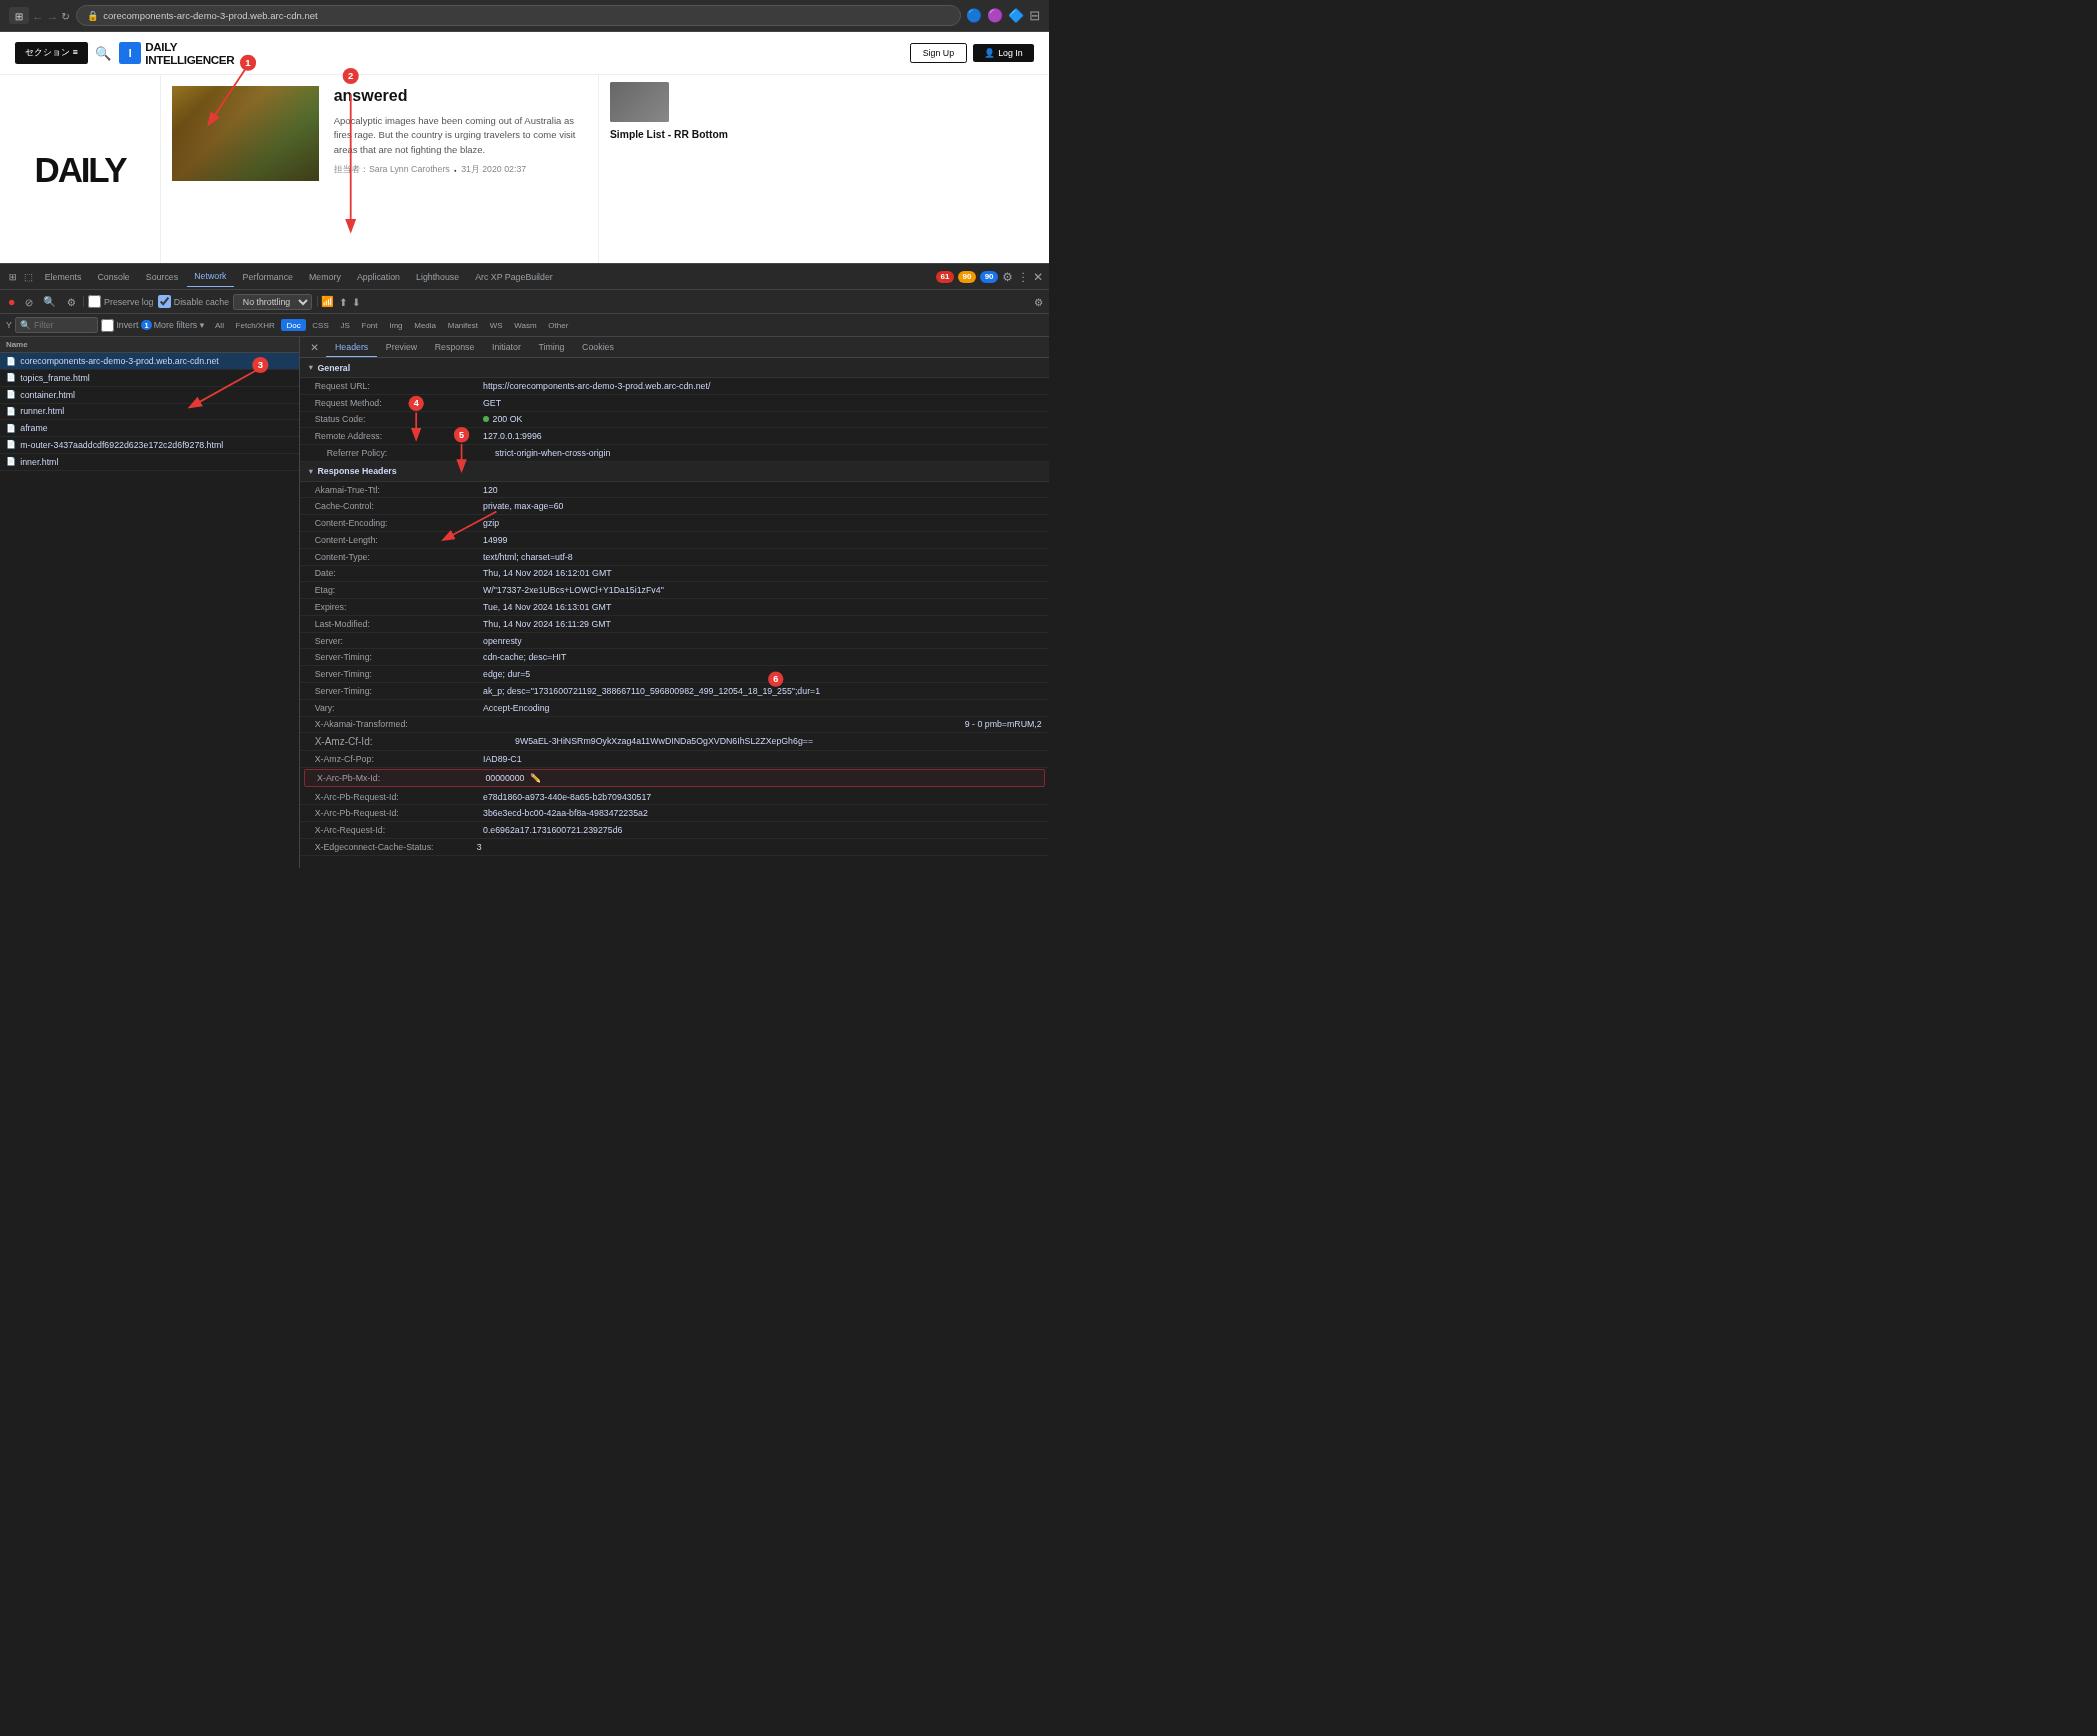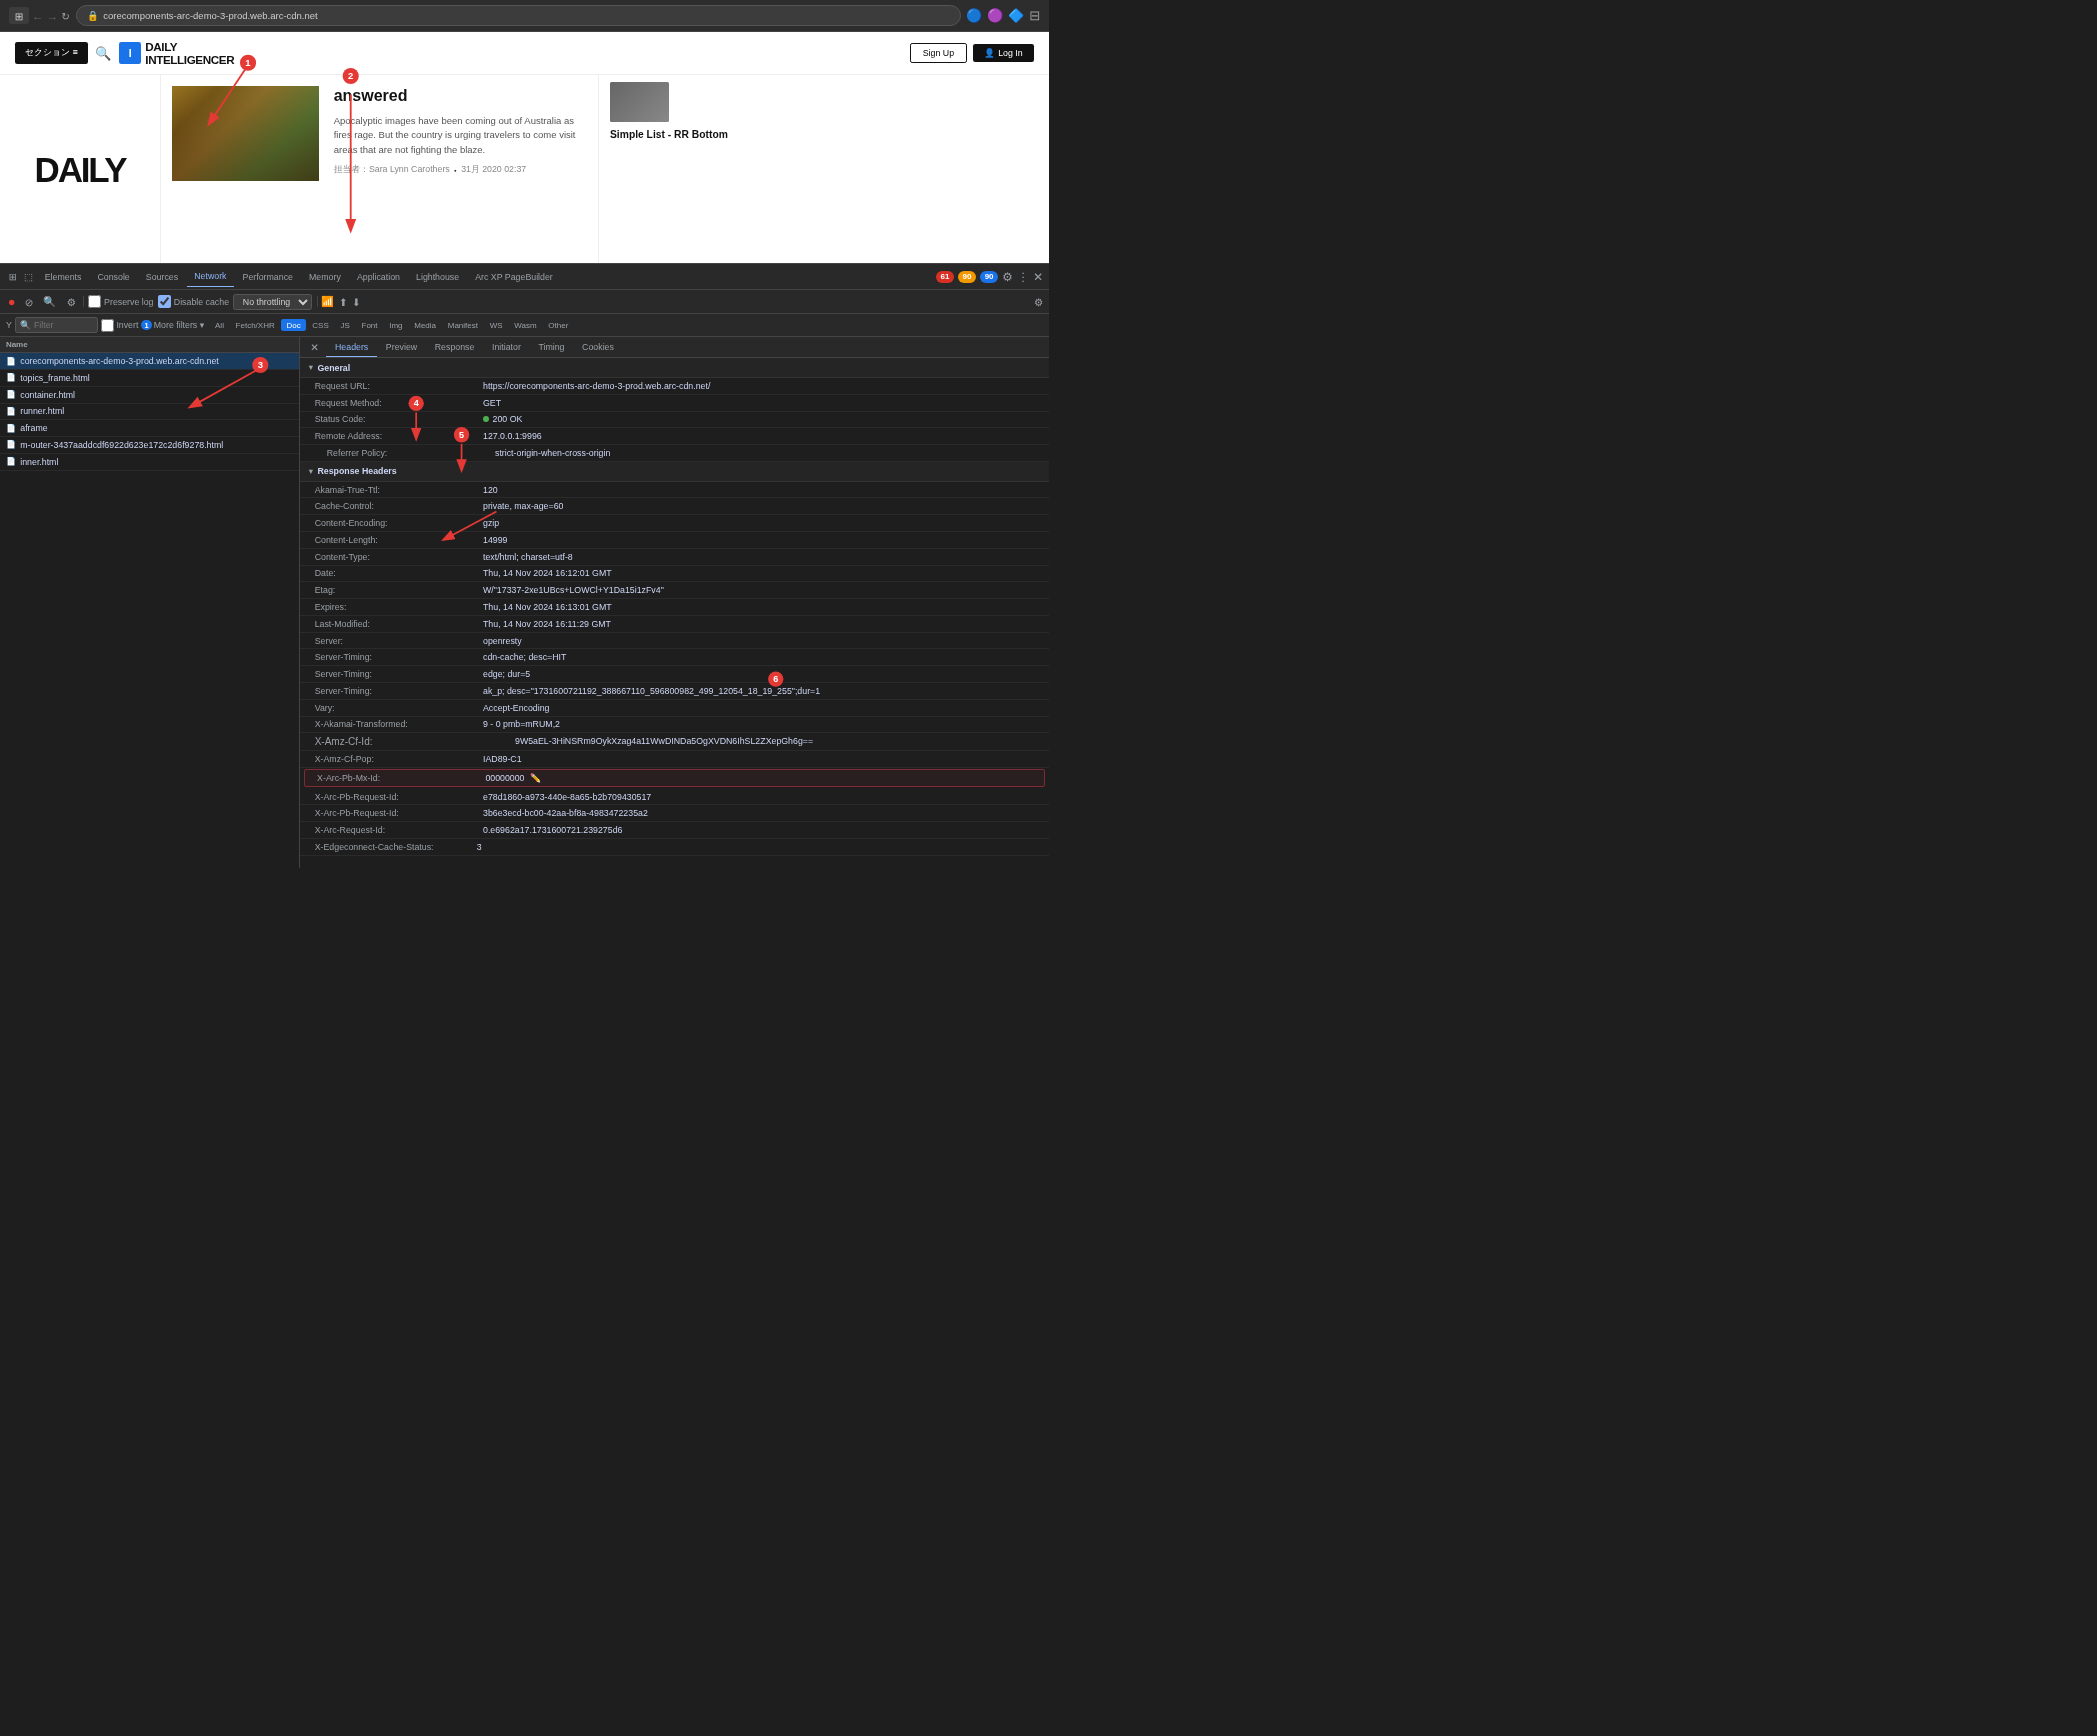--- a/index.html
+++ b/index.html
@@ -286,21 +286,21 @@
       <div style="display:flex; padding:2.9px 7.3px 2.9px 14.7px; border-bottom:0.7px solid #2a2a2a; align-items:flex-start; gap:7.3px;">
         <span style="color:#9aa0a6; width:161px; flex-shrink:0; font-size:8.8px;">Date:</span>
         <span style="color:#cdd6f4; font-size:8.8px;">Thu, 14 Nov 2024 16:12:01 GMT</span>
       </div>
       <div style="display:flex; padding:2.9px 7.3px 2.9px 14.7px; border-bottom:0.7px solid #2a2a2a; align-items:flex-start; gap:7.3px;">
         <span style="color:#9aa0a6; width:161px; flex-shrink:0; font-size:8.8px;">Etag:</span>
         <span style="color:#cdd6f4; font-size:8.8px;">W/"17337-2xe1UBcs+LOWCl+Y1Da15i1zFv4"</span>
       </div>
       <div style="display:flex; padding:2.9px 7.3px 2.9px 14.7px; border-bottom:0.7px solid #2a2a2a; align-items:flex-start; gap:7.3px;">
         <span style="color:#9aa0a6; width:161px; flex-shrink:0; font-size:8.8px;">Expires:</span>
-        <span style="color:#cdd6f4; font-size:8.8px;">Thu, 14 Nov 2024 16:13:01 GMT</span>
+        <span style="color:#cdd6f4; font-size:8.8px;">Tue, 14 Nov 2024 16:13:01 GMT</span>
       </div>
       <div style="display:flex; padding:2.9px 7.3px 2.9px 14.7px; border-bottom:0.7px solid #2a2a2a; align-items:flex-start; gap:7.3px;">
         <span style="color:#9aa0a6; width:161px; flex-shrink:0; font-size:8.8px;">Last-Modified:</span>
         <span style="color:#cdd6f4; font-size:8.8px;">Thu, 14 Nov 2024 16:11:29 GMT</span>
       </div>
       <div style="display:flex; padding:2.9px 7.3px 2.9px 14.7px; border-bottom:0.7px solid #2a2a2a; align-items:flex-start; gap:7.3px;">
         <span style="color:#9aa0a6; width:161px; flex-shrink:0; font-size:8.8px;">Server:</span>
         <span style="color:#cdd6f4; font-size:8.8px;">openresty</span>
       </div>
       <div style="display:flex; padding:2.9px 7.3px 2.9px 14.7px; border-bottom:0.7px solid #2a2a2a; align-items:flex-start; gap:7.3px;">
@@ -312,21 +312,21 @@
         <span style="color:#cdd6f4; font-size:8.8px;">edge; dur=5</span>
       </div>
       <div style="display:flex; padding:2.9px 7.3px 2.9px 14.7px; border-bottom:0.7px solid #2a2a2a; align-items:flex-start; gap:7.3px;">
         <span style="color:#9aa0a6; width:161px; flex-shrink:0; font-size:8.8px;">Server-Timing:</span>
         <span style="color:#cdd6f4; font-size:8.8px; word-break:break-all;">ak_p; desc="1731600721192_388667110_596800982_499_12054_18_19_255";dur=1</span>
       </div>
       <div style="display:flex; padding:2.9px 7.3px 2.9px 14.7px; border-bottom:0.7px solid #2a2a2a; align-items:flex-start; gap:7.3px;">
         <span style="color:#9aa0a6; width:161px; flex-shrink:0; font-size:8.8px;">Vary:</span>
         <span style="color:#cdd6f4; font-size:8.8px;">Accept-Encoding</span>
       </div>
-      <div style="display:flex; padding:2.9px 7.3px 2.9px 14.7px; border-bottom:0.7px solid #2a2a2a; align-items:flex-start; gap:7.3px;">
+      <div style="display:flex; padding:2.9px 7.3px 2.9px 14.7px; border-bottom:0.7px solid #2a2a2a; align-items:flex-start; gap:7.3px;justify-content:space-between;">
         <span style="color:#9aa0a6; width:161px; flex-shrink:0; font-size:8.8px;">X-Akamai-Transformed:</span>
         <span style="color:#cdd6f4; font-size:8.8px;">9 - 0 pmb=mRUM,2</span>
       </div>
       <div style="display:flex; padding:2.9px 7.3px 2.9px 14.7px; border-bottom:0.7px solid #2a2a2a; align-items:flex-start; gap:7.3px;">
         <span style="color:#9aa0a6; width:161px; flex-shrink:0; font-size:10px;">X-Amz-Cf-Id:</span>
         <span style="color:#cdd6f4; font-size:8.8px; word-break:break-all;padding-left:32px;">9W5aEL-3HiNSRm9OykXzag4a11WwDINDa5OgXVDN6IhSL2ZXepGh6g==</span>
       </div>
       <div style="display:flex; padding:2.9px 7.3px 2.9px 14.7px; border-bottom:0.7px solid #2a2a2a; align-items:flex-start; gap:7.3px;">
         <span style="color:#9aa0a6; width:161px; flex-shrink:0; font-size:8.8px;">X-Amz-Cf-Pop:</span>
         <span style="color:#cdd6f4; font-size:8.8px;">IAD89-C1</span>

